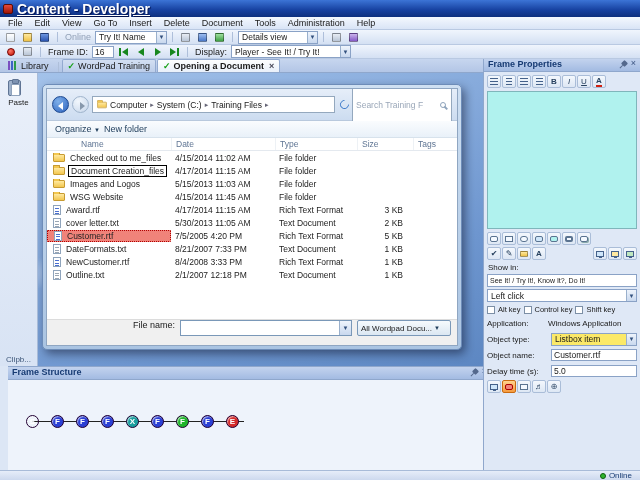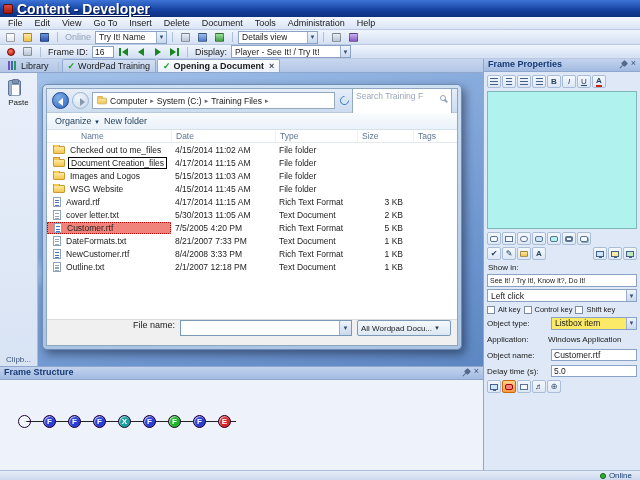--- a/index.html
+++ b/index.html
@@ -96,36 +96,36 @@
       radial-gradient(ellipse 80px 26px at 30px 200px, rgba(255,255,255,.40), transparent 70%),
       linear-gradient(160deg,#a3c2ea,#6e96cf 70%,#5d87c2); }
 
   
   .dlg { position:absolute; left:4px; top:11px; width:420px; height:266px;
     background:linear-gradient(#cfe0f2,#aac4e2); border:1px solid #6d8cb8; border-radius:5px;
     box-shadow:3px 4px 10px rgba(0,0,20,.45); padding:3px; display:flex; flex-direction:column; }
   .dlg-title { height:13px; font-size:9.5px; padding-left:4px; color:#1b1b1b; }
   .dlg-body { flex:1; background:#f0f0f0; border:1px solid #8fa6c2; display:flex; flex-direction:column; overflow:hidden; }
 
-  .dlg-nav { height:24px; background:linear-gradient(#e6eef9,#ccdcf0); display:flex;
+  .dlg-nav { height:32px; background:linear-gradient(#e6eef9,#ccdcf0); display:flex;
     align-items:center; gap:3px; padding:0 5px; border-bottom:1px solid #b9c9dd; }
   .circ { width:17px; height:17px; border-radius:50%; flex:none; position:relative; }
   .circ.back { background:radial-gradient(circle at 35% 30%,#7fb0ea,#2d63be); border:1px solid #1c488f; }
   .circ.fwd  { background:radial-gradient(circle at 35% 30%,#f2f7fd,#c6d6ea); border:1px solid #9fb4cc; }
   .circ::after { content:""; position:absolute; top:5px; width:0; height:0;
     border-top:4px solid transparent; border-bottom:4px solid transparent; }
   .circ.back::after { left:5px; border-right:5px solid #fff; }
   .circ.fwd::after  { left:7px; border-left:5px solid #8798ac; }
   .addr { flex:1; height:17px; background:#fff; border:1px solid #94a8be; display:flex;
     align-items:center; padding:0 3px; gap:2px; font-size:8.5px; white-space:nowrap; overflow:hidden; }
   .crumb-sep { font-size:7px; color:#667; padding:0 1px; }
   .refresh-ico { width:9px; height:9px; border:1.5px solid #3a78c8; border-top-color:transparent;
     border-radius:50%; transform:rotate(45deg); flex:none; margin-left:2px; }
   .search { width:100px; height:17px; background:#fff; border:1px solid #94a8be; display:flex;
-    align-items:flex-end; padding:16px 3px; flex:none; }
+    align-items:center; padding:16px 3px; flex:none; }
   .search .ph { color:#9aa7b8; font-size:8.5px; white-space:nowrap; overflow:hidden; flex:1; }
   .mag { width:6px; height:6px; border:1.5px solid #8fa4bc; border-radius:50%; position:relative; flex:none; margin-right:2px; }
   .mag::after { content:""; position:absolute; width:4px; height:1.5px; background:#8fa4bc;
     right:-3px; bottom:-2px; transform:rotate(45deg); }
 
   .dlg-cmd { height:17px; background:linear-gradient(#fafcfe,#e9f1f9); border-bottom:1px solid #d7e2ec;
     display:flex; align-items:center; gap:4px; padding:0 8px; color:#1e3c5a; font-size:9px; }
   .arr-sm { font-size:6px; color:#1e3c5a; }
 
   .cols { height:13px; background:#fff; display:flex; align-items:center;
@@ -159,21 +159,21 @@
   .fn-combo { flex:1; height:16px; background:#fff; border:1px solid #7a98b8; display:flex; align-items:center; }
   .fn-combo input { flex:1; border:none; outline:none; height:100%; font-size:9px; padding:0 3px;
     font-family:"Liberation Sans",sans-serif; background:transparent; }
   .fn-combo .carr { width:12px; height:100%; background:linear-gradient(#eef4fc,#c9d8ee);
     border-left:1px solid #9ab0cc; display:flex; align-items:center; justify-content:center; font-size:6px; color:#33517e; }
   .ftype-btn { width:94px; height:16px; background:linear-gradient(#f6fafd,#dbe7f2);
     border:1px solid #7a98b8; border-radius:2px; display:flex; align-items:center;
     padding:0 3px; font-size:8px; white-space:nowrap; overflow:hidden; gap:2px; }
 
   
-  .fstruct { position:absolute; left:0; top:366px; width:483px; height:104px;
+  .fstruct { position:absolute; left:8px; top:366px; width:483px; height:104px;
     background:#eef3fb; border-top:1px solid #8fa7cc; }
   .panel-hdr { height:13px; background:linear-gradient(#c3d3ee,#a3bbe2); border-bottom:1px solid #8fa7cc;
     display:flex; align-items:flex-start; padding:0 4px; color:#173b73; font-weight:bold; font-size:9px; }
   .panel-hdr .hdr-icons { margin-left:auto; display:flex; gap:4px; align-items:center; color:#3a5380; font-weight:normal; }
   .pin-ico { width:5px; height:5px; background:#53688c; border-radius:1px; position:relative; transform:rotate(45deg); }
   .pin-ico::after { content:""; position:absolute; left:2px; top:5px; width:1px; height:4px; background:#53688c; }
   .close-x { font-size:9px; line-height:1; }
   .node-area { position:relative; height:91px; }
   .node-line { position:absolute; left:24px; top:41px; width:212px; height:1px; background:#222; }
   .fnode { position:absolute; top:35px; width:13px; height:13px; border-radius:50%;
@@ -597,31 +597,31 @@
       </div>
       <div class="mods">
         <span class="cb"></span>
         <span>Alt key</span>
         <span class="cb"></span>
         <span>Control key</span>
         <span class="cb"></span>
         <span>Shift key</span>
       </div>
       <div class="prow">
+        <span class="pl">Application:</span>
+        <span class="pv">Windows Application</span>
+      </div>
+      <div class="prow">
         <span class="pl">Object type:</span>
         <div class="combo" style="background: rgb(251, 233, 104);">
           <span class="ctext">Listbox item</span>
           <span class="carr">▼</span>
         </div>
       </div>
       <div class="prow">
-        <span class="pl">Application:</span>
-        <span class="pv">Windows Application</span>
-      </div>
-      <div class="prow">
         <span class="pl">Object name:</span>
         <span class="field">Customer.rtf</span>
       </div>
       <div class="prow">
         <span class="pl">Delay time (s):</span>
         <span class="field">5.0</span>
       </div>
       <div class="mini-row">
         <span class="mini-btn">
             <span class="monitor-ico"></span>

